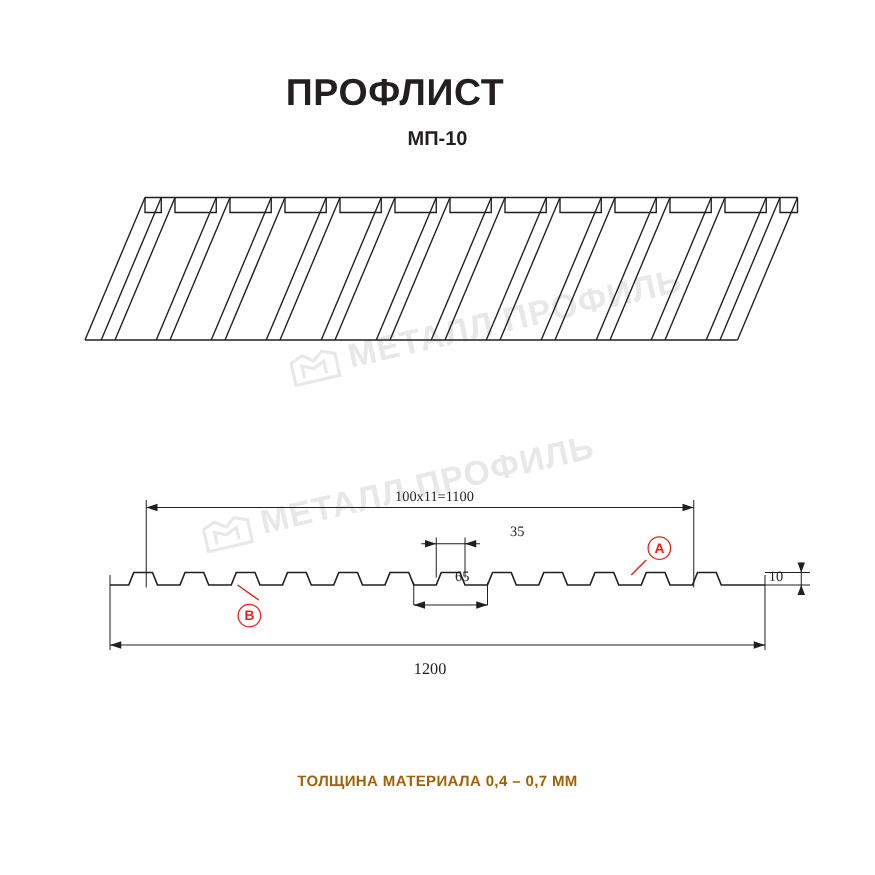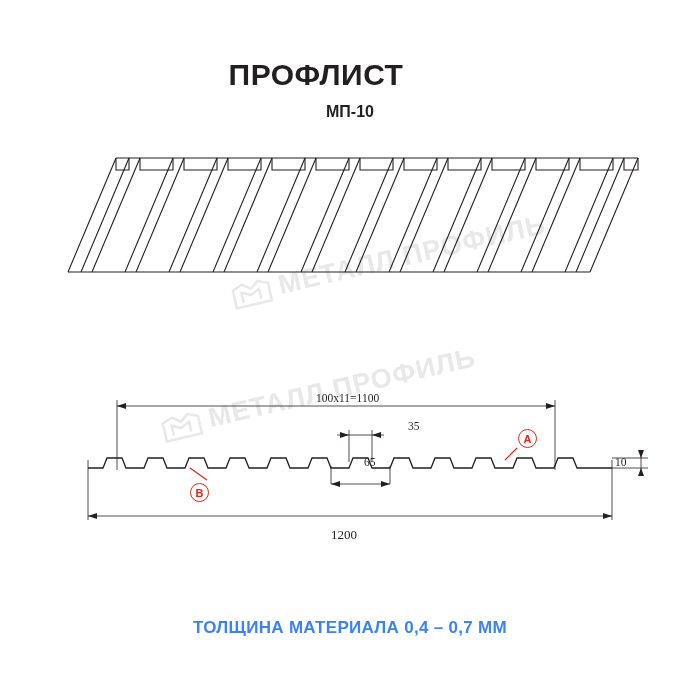--- a/index.html
+++ b/index.html
@@ -40,24 +40,24 @@
     font-size: 16px;
     font-weight: bold;
     color: #231f20;
   }
   .footnote {
     position: absolute;
     top: 618px;
     left: 0;
     width: 700px;
     text-align: center;
-    font-size: 17px;
+    font-size: 12px;
     font-weight: bold;
     letter-spacing: 0.3px;
-    color: #3b82f6;
+    color: #a16207;
   }
   .svg-layer {
     position: absolute;
     top: 0;
     left: 0;
   }
   .wm {
     position: absolute;
     font-family: "Liberation Sans", sans-serif;
     font-weight: bold;

